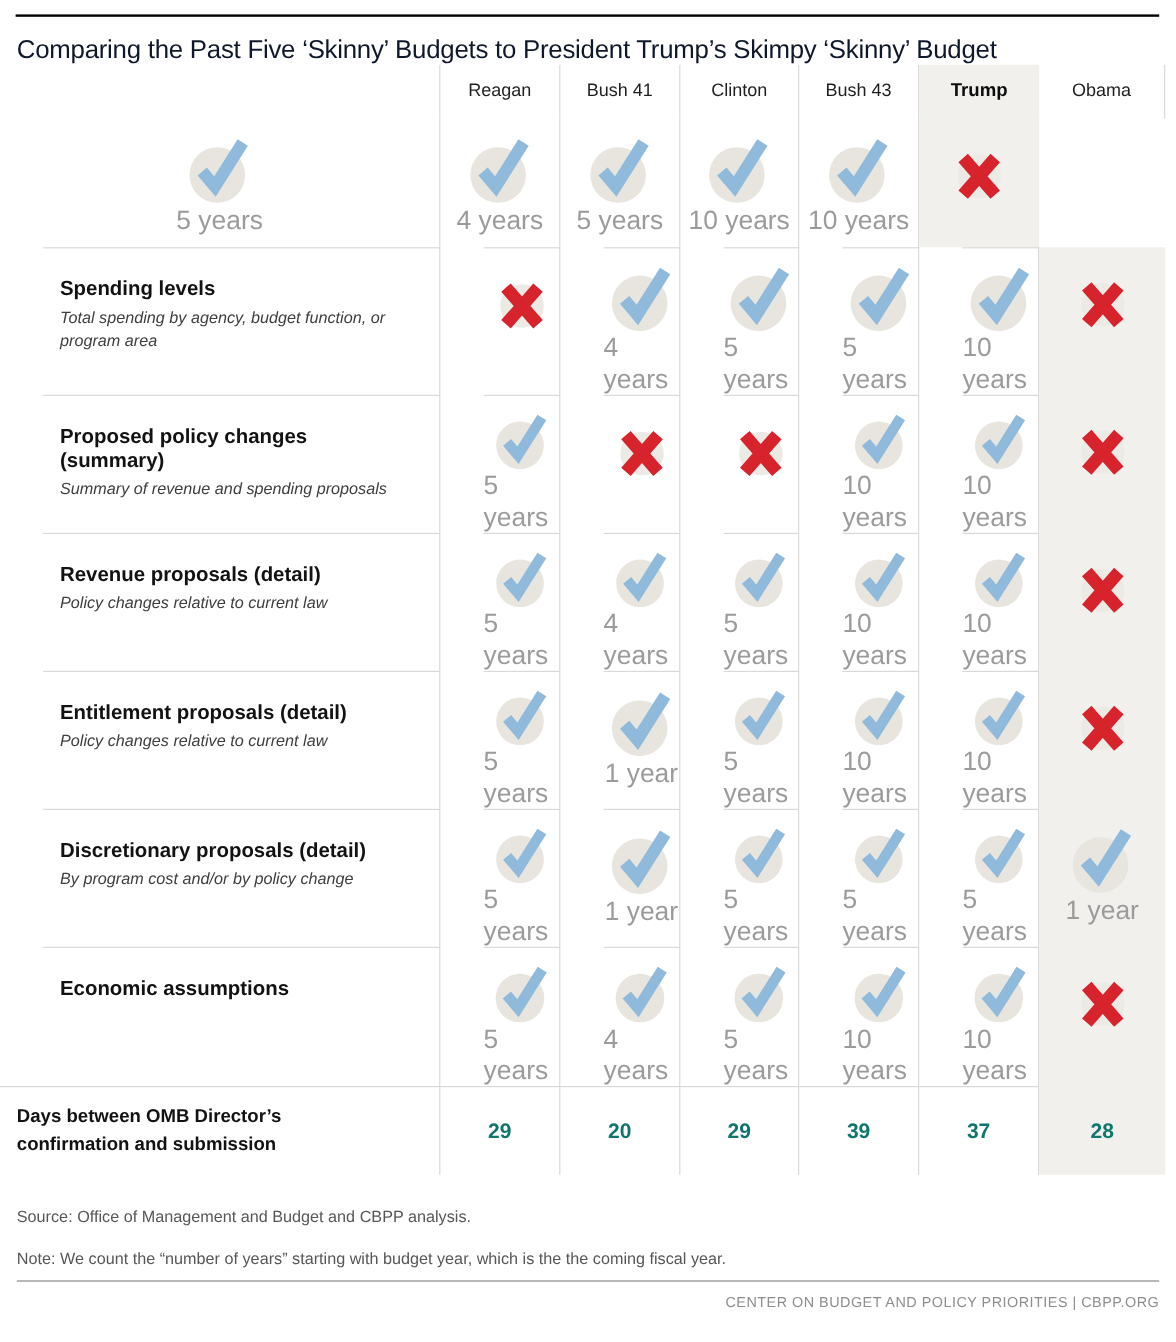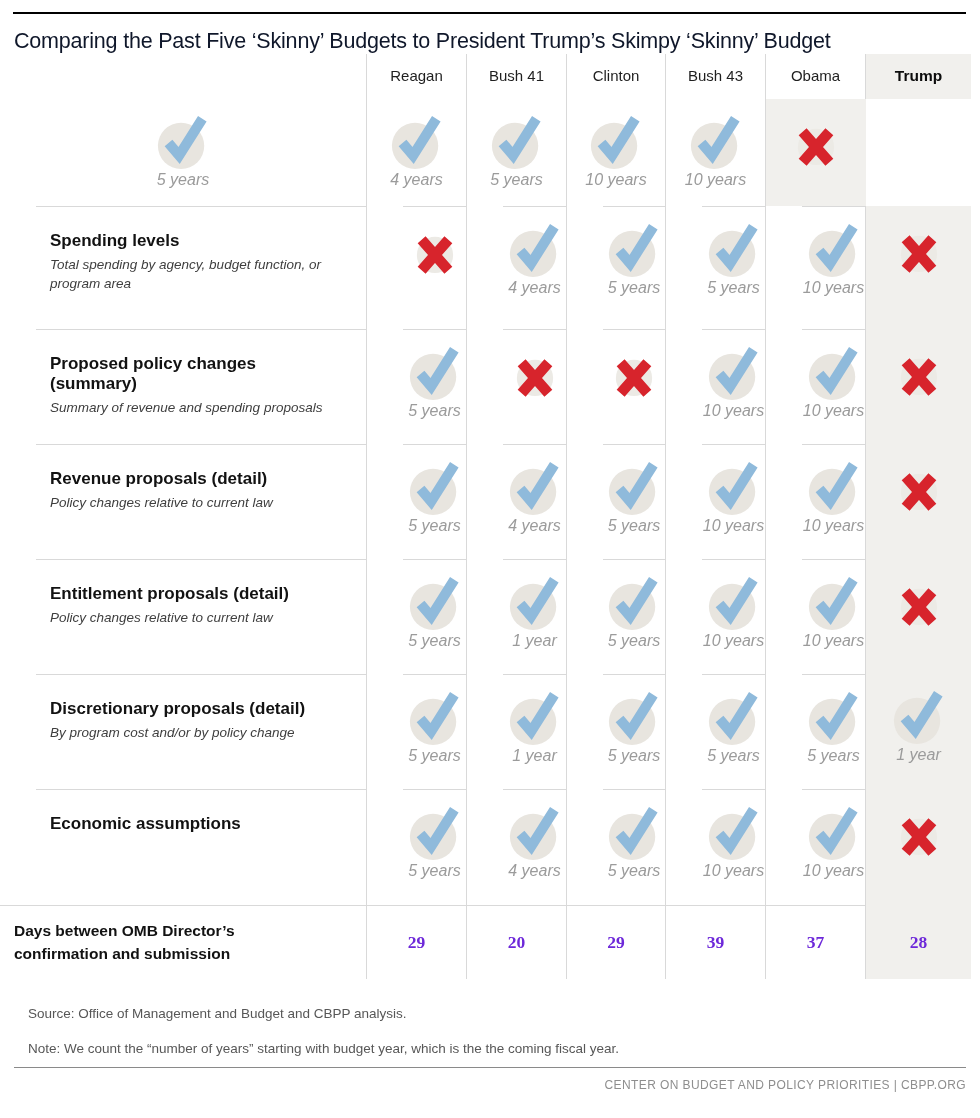--- a/index.html
+++ b/index.html
@@ -36,27 +36,27 @@
   #table-body .t-row:nth-child(2){height:123px;}
   #table-body .t-row:nth-child(7){height:116px;}
   #table-body .t-row:not(:first-child) .cell:not(.trump){border-top:1px solid var(--border);margin-left:36px;}
   .days-row{height:74px;}
   .days-row .cell:not(.trump){border-top:1px solid var(--border);}
   .label-cell{padding:24px 22px 0 14px;}
   .row-title{font-size:17px;font-weight:bold;color:#121212;margin-bottom:5px;}
   .row-sub{font-size:13.5px;font-style:italic;color:#3e3e3e;line-height:1.4;}
   .icon-cell{display:flex;flex-direction:column;align-items:center;padding-top:13px;}
   .x-wrap{margin-top:12px;height:44px;}
-  .year-label{font-size:16px;color:var(--muted);margin-top:1px;font-style:italic;}
+  .year-label{font-size:22px;color:var(--muted);margin-top:1px;}
   .days-label{display:flex;align-items:center;padding:0 60px 0 14px;}
   .days-label .row-title{margin-bottom:0;font-size:15.5px;line-height:1.45;}
   .num-cell{display:flex;align-items:center;justify-content:center;
-    font-size:17.5px;font-weight:bold;color:#6d28d9;font-family:Liberation Serif, serif;}
+    font-size:17.5px;font-weight:bold;color:#0f766e;}
   .source-text,.note-text{
-    position:absolute;left:28px;font-size:13.5px;color:#575757;
+    position:absolute;left:14px;font-size:13.5px;color:#575757;
   }
   .source-text{top:1006px;}
   .note-text{top:1041px;text-align:center;}
   .foot-rule{position:absolute;left:14px;right:14px;top:1067px;height:1px;background:#8a8a8a;}
   .footer-brand{
     position:absolute;right:14px;top:1078px;font-size:12px;color:#8e8e8e;
     letter-spacing:0.4px;
   }
 </style>
 </head>
@@ -65,22 +65,22 @@
 <div class="top-rule"></div>
 <h1 class="title">Comparing the Past Five ‘Skinny’ Budgets to President Trump’s Skimpy ‘Skinny’ Budget</h1>
 
 <div class="t-table">
   <div class="grid7 header-row">
     <div class="cell head-label"></div>
     <div class="cell head-cell">Reagan</div>
     <div class="cell head-cell">Bush 41</div>
     <div class="cell head-cell">Clinton</div>
     <div class="cell head-cell">Bush 43</div>
+    <div class="cell head-cell trump">Trump</div>
     <div class="cell head-cell">Obama</div>
-    <div class="cell head-cell trump">Trump</div>
   </div>
 
   <div id="table-body">
       <div class="grid7 t-row">
         <div class="cell icon-cell">
           <svg class="check-svg" width="56" height="58" viewBox="0 0 58 58">
             <circle cx="27" cy="34" r="24" fill="#E8E5DF"></circle>
             <path d="M14 31 L25 44 L49 6" fill="none" stroke="#8FBADB" stroke-width="10.5" stroke-linecap="butt" stroke-linejoin="miter"></path>
           </svg>
           <div class="year-label">5 years</div>

